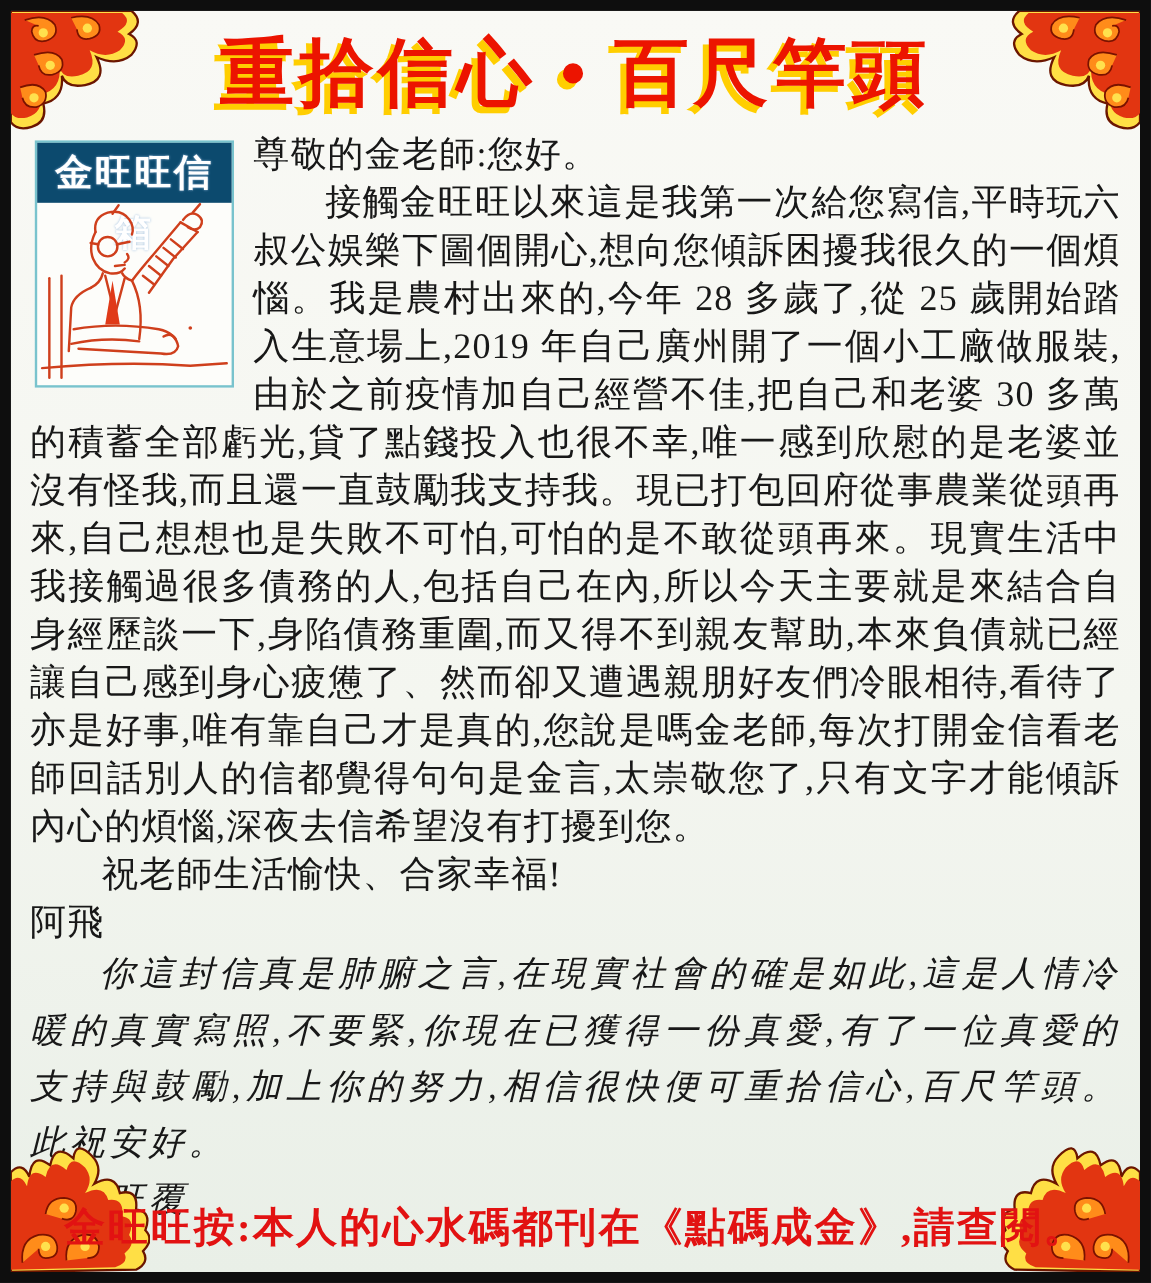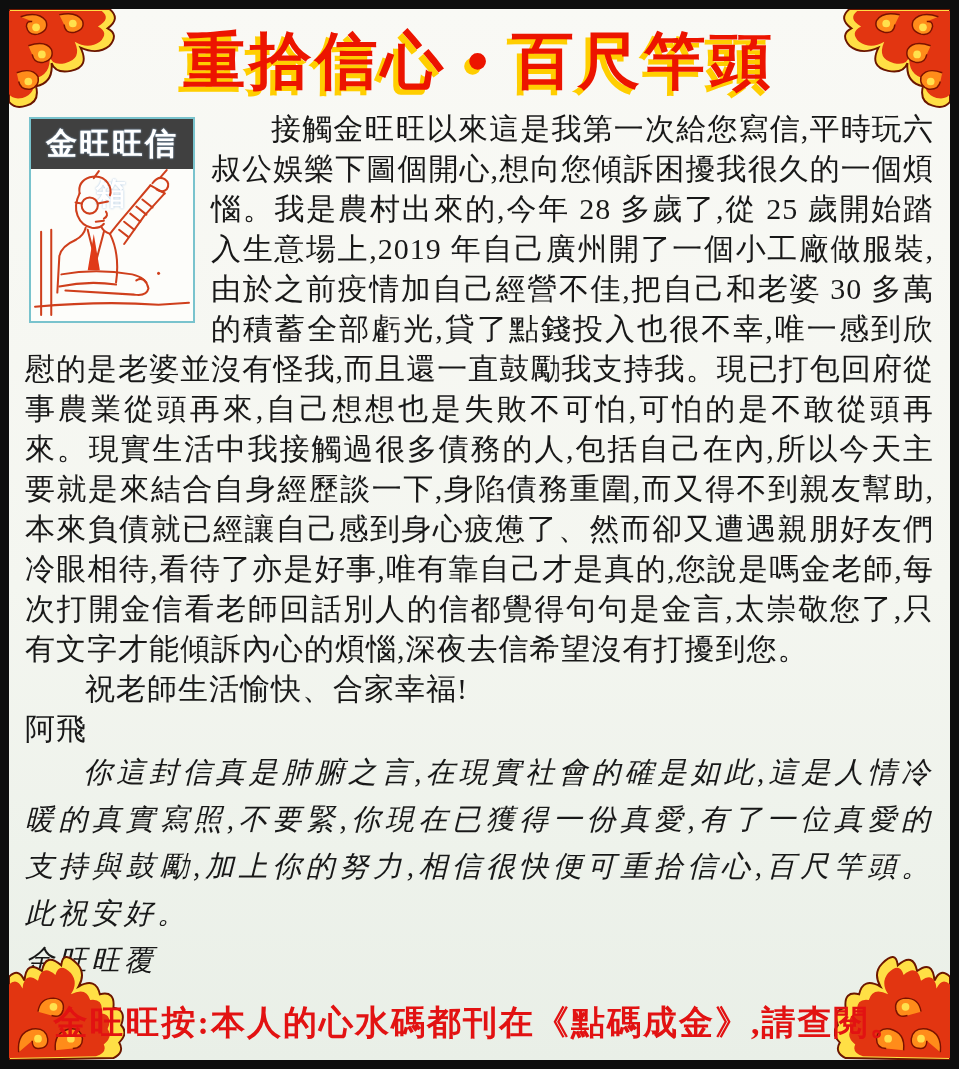--- a/index.html
+++ b/index.html
@@ -35,21 +35,21 @@
 
   .logo-box {
     float:left;
     width:166px; height:206px;
     margin:8px 16px 4px 4px;
     border:2px solid #79c3cd;
     background:#fdfdfa;
   }
   .logo-header {
     height:50px;
-    background:#404040;
+    background:#0c4a6e;
     color:#ffffff;
     font-family:"Liberation Sans", sans-serif;
     font-weight:bold;
     font-size:31px;
     line-height:50px;
     text-align:center;
     letter-spacing:2px;
     text-shadow:0 0 2px #9bd;
   }
   .logo-art { width:100%; height:150px; display:block; }
@@ -160,20 +160,21 @@
           <path d="M56,60 L64,92 L72,62"></path>
           <path d="M62,64 L56,100 L68,100 Z" fill="#e03a18" stroke="none"></path>
           <path d="M78,64 Q88,84 84,112"></path>
           <path d="M28,116 Q56,110 84,114"></path>
           <path d="M30,104 Q64,98 100,104 Q114,107 116,118 Q114,126 102,124 L34,120"></path>
           <path d="M104,110 q6,-4 10,2"></path>
           <circle cx="126" cy="103" r="1.5" fill="#cf3f1c" stroke="none"></circle>
         </svg>
       </div>
 
+      <p>尊敬的金老師:您好。</p>
       <p class="indent">接觸金旺旺以來這是我第一次給您寫信,平時玩六叔公娛樂下圖個開心,想向您傾訴困擾我很久的一個煩惱。我是農村出來的,今年 28 多歲了,從 25 歲開始踏入生意場上,2019 年自己廣州開了一個小工廠做服裝,由於之前疫情加自己經營不佳,把自己和老婆 30 多萬的積蓄全部虧光,貸了點錢投入也很不幸,唯一感到欣慰的是老婆並沒有怪我,而且還一直鼓勵我支持我。現已打包回府從事農業從頭再來,自己想想也是失敗不可怕,可怕的是不敢從頭再來。現實生活中我接觸過很多債務的人,包括自己在內,所以今天主要就是來結合自身經歷談一下,身陷債務重圍,而又得不到親友幫助,本來負債就已經讓自己感到身心疲憊了、然而卻又遭遇親朋好友們冷眼相待,看待了亦是好事,唯有靠自己才是真的,您說是嗎金老師,每次打開金信看老師回話別人的信都覺得句句是金言,太崇敬您了,只有文字才能傾訴內心的煩惱,深夜去信希望沒有打擾到您。</p>
       <p class="indent">祝老師生活愉快、合家幸福!</p>
       <p class="sig-right">阿飛</p>
     </div>
 
     <div class="reply">
       <p class="indent">你這封信真是肺腑之言,在現實社會的確是如此,這是人情冷暖的真實寫照,不要緊,你現在已獲得一份真愛,有了一位真愛的支持與鼓勵,加上你的努力,相信很快便可重拾信心,百尺竿頭。此祝安好。</p>
       <p class="sig-right">金旺旺覆</p>
     </div>
 

